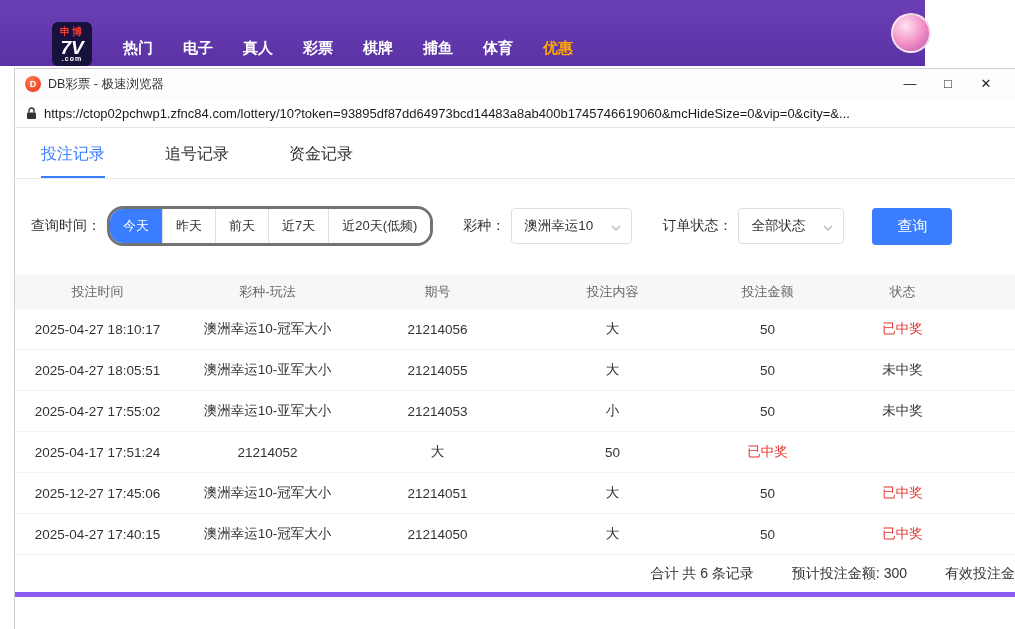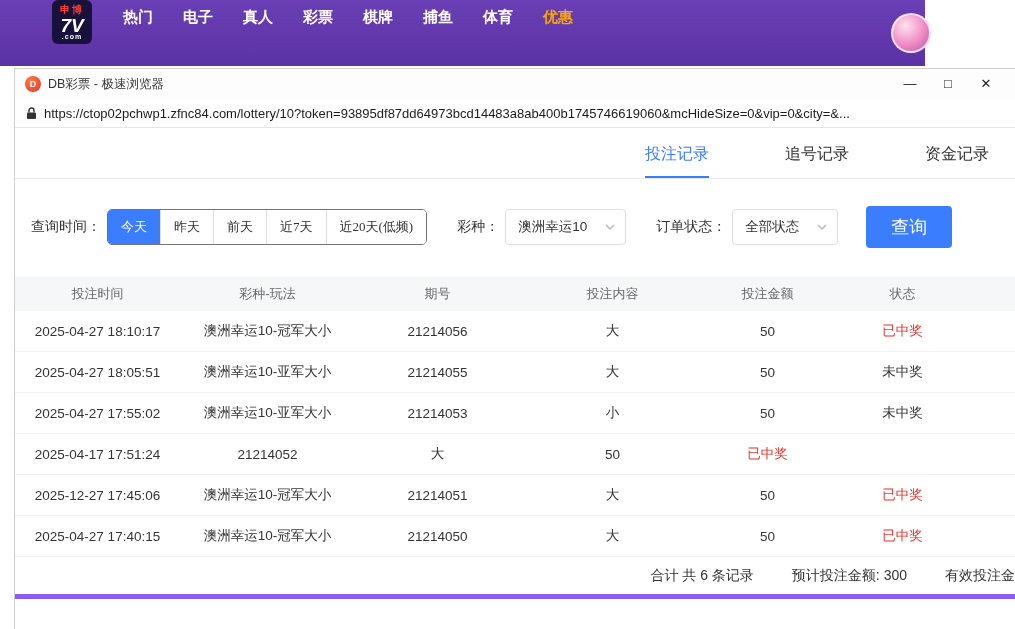--- a/index.html
+++ b/index.html
@@ -6,21 +6,21 @@
   html, body {
     width: 1015px; height: 629px; overflow: hidden;
     background: #fff;
     font-family: "Liberation Sans", "DejaVu Sans", sans-serif;
   }
 
   
   .site-header {
     position: absolute; top: 0; left: 0; width: 925px; height: 66px;
     background: linear-gradient(180deg, #6a3fb5, #5b32a4);
-    display: flex; align-items: flex-start;
+    display: flex; align-items: flex-end;
   }
   .logo {
     margin-left: 52px; background: #17113c; border-radius: 6px;
     padding: 3px 8px 4px; text-align: center; cursor: pointer; flex: none;
   }
   .logo-cn { color: #ff3b30; font-size: 10px; font-weight: bold; letter-spacing: 2px; display: block; }
   .logo-brand { color: #fff; font-weight: 800; font-style: italic; font-size: 19px; line-height: 0.9; }
   .logo-com { display: block; font-size: 7px; font-style: normal; letter-spacing: 1px; font-weight: 600; }
   .main-nav { display: flex; margin-left: 16px; }
   .nav-item { color: #fff; font-size: 15px; font-weight: bold; padding: 8px 15px; cursor: pointer; text-decoration: none; }
@@ -44,44 +44,44 @@
     display: flex; align-items: center; justify-content: center; margin-right: 7px;
   }
   .title { font-size: 12.5px; color: #333; }
   .win-controls { margin-left: auto; display: flex; align-items: center; }
   .win-controls span { width: 38px; text-align: center; font-size: 13px; color: #222; cursor: pointer; line-height: 30px; }
   .urlbar { height: 29px; display: flex; align-items: center; padding: 0 11px; border-bottom: 1px solid #e6e6e6; background: #fff; }
   .urlbar .lock { margin-right: 7px; flex: none; display: inline-flex; cursor: pointer; }
   .url { font-size: 13px; color: #1b1b1b; white-space: nowrap; overflow: hidden; }
 
   
-  .tabs { display: flex; gap: 76px; padding: 16px 26px 0; border-bottom: 1px solid #e9e9e9; justify-content: flex-end; }
+  .tabs { display: flex; gap: 60px; padding: 16px 26px 0; border-bottom: 1px solid #e9e9e9; }
   .tab { font-size: 16px; color: #333; padding-bottom: 13px; cursor: pointer; position: relative; }
   .tab.active { color: #3a7dff; }
   .tab.active::after { content: ""; position: absolute; left: 0; right: 0; bottom: 0; height: 2px; background: #3a7dff; }
 
   
   .filters { display: flex; align-items: center; padding: 27px 16px 29px; font-size: 14px; color: #333; }
   .flabel { margin-right: 6px; flex: none; }
   .ml { margin-left: 30px; }
-  .btn-group { display: flex; border: 1px solid #737373; border-radius: 5px; overflow: hidden; flex: none; font-family: Liberation Serif, serif; }
+  .btn-group { display: flex; border: 3px solid #737373; border-radius: 16px; overflow: hidden; flex: none; }
   .tbtn {
     background: #fff; border: none; border-right: 1px solid #dcdfe6;
     padding: 8px 13px; font-size: 13px; color: #333; cursor: pointer; font-family: inherit; white-space: nowrap;
   }
   .tbtn:last-child { border-right: none; }
   .tbtn.active { background: #3a7dff; color: #fff; }
   .select {
-    display: inline-flex; gap: 18px;
+    display: inline-flex; align-items: center; gap: 18px;
     border: 1px solid #dcdfe6; border-radius: 4px;
     padding: 8px 10px 8px 12px; font-size: 13.5px; color: #333; cursor: pointer; flex: none;
   }
   .search-btn {
     margin-left: 28px; background: #3a7dff; color: #fff; border: none; border-radius: 4px;
-    padding: 9px 25px; font-size: 18px; cursor: pointer; font-family: inherit; flex: none;
+    padding: 9px 25px; font-size: 15px; cursor: pointer; font-family: inherit; flex: none;
   }
 
   
   .thead, .trow {
     display: grid; grid-template-columns: 165px 175px 165px 185px 125px 145px;
     align-items: center; text-align: center;
   }
   .thead { background: #f6f7f9; height: 34px; font-size: 13px; color: #666; }
   .trow { height: 41px; border-bottom: 1px solid #f0f1f3; font-size: 13.5px; color: #333; }
   .status.won { color: #e5332e; }

